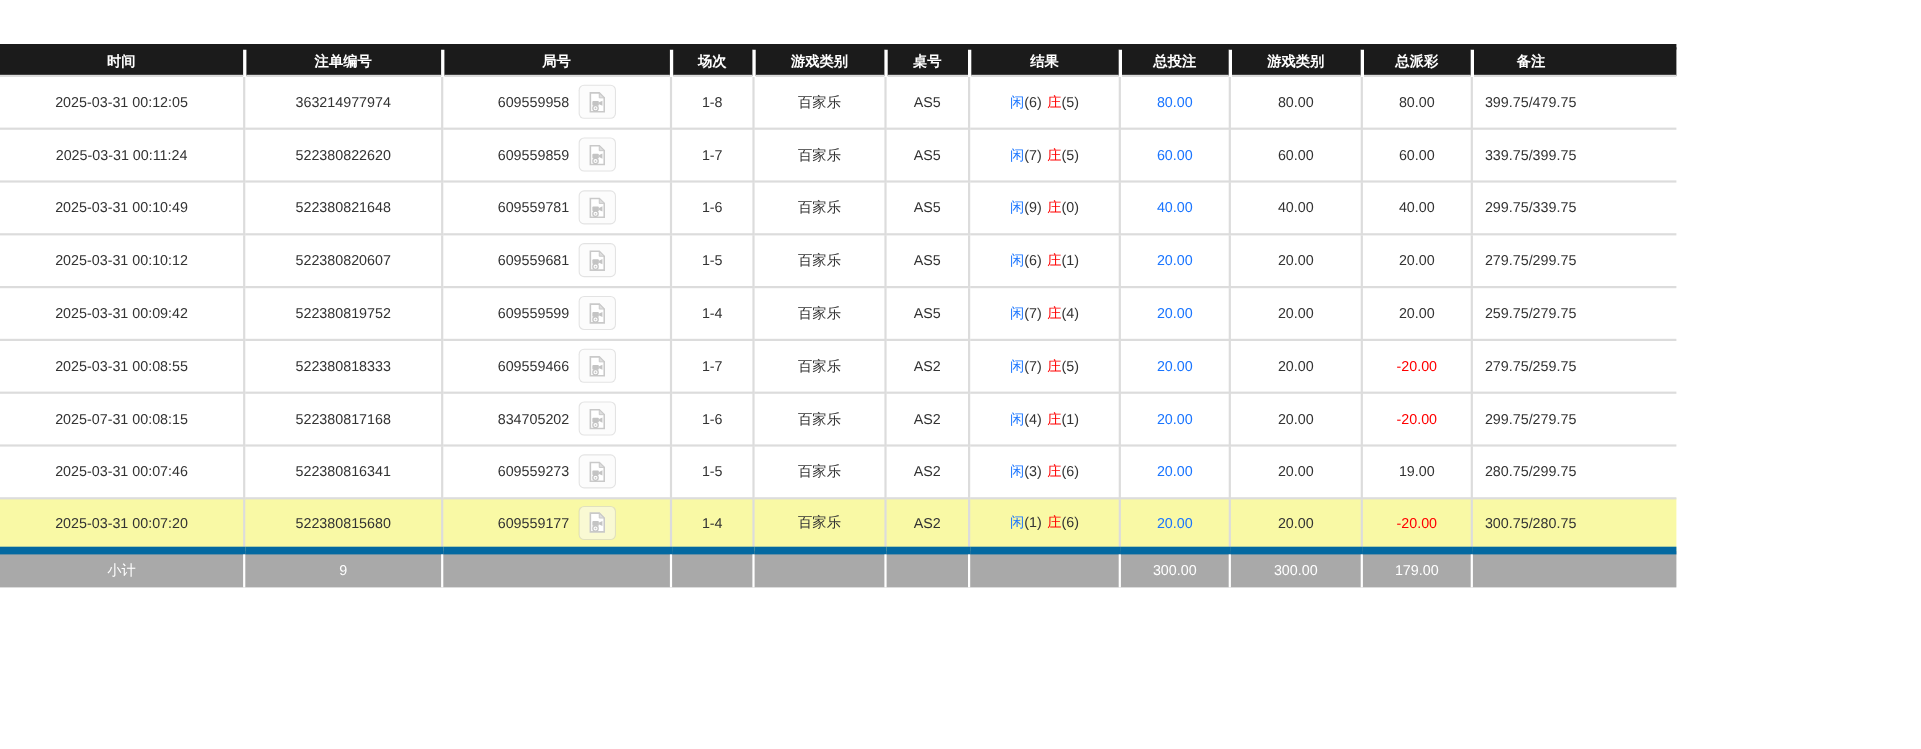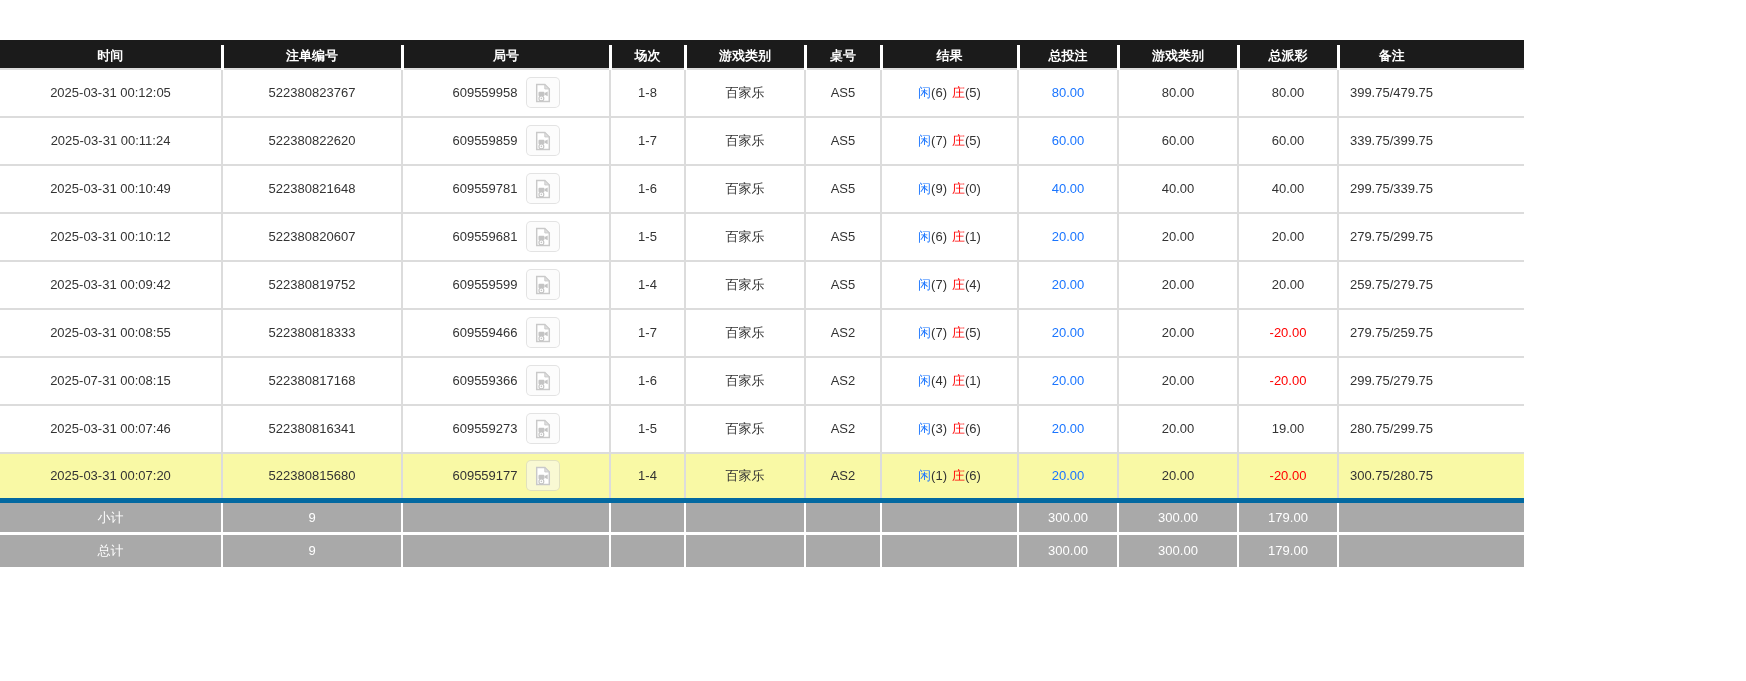--- a/index.html
+++ b/index.html
@@ -81,21 +81,21 @@
     color: #ffffff;
     font-size: 13px;
     height: 33px;
     text-align: center;
     vertical-align: middle;
     border: 2px solid #ffffff;
     padding: 0;
   }
   tfoot td:first-child { border-left: none; }
   tfoot td:last-child { border-right: none; }
-  tfoot tr:first-child td { border-top: 5px solid #0369a1; }
+  tfoot tr:first-child td { border-top: 7px solid #0369a1; }
   tfoot tr.total-row td { border-top: 3px solid #ffffff; }
   tfoot tr:last-child td { border-bottom: none; }
 </style>
 </head>
 <body>
 
 <table class="records">
   <colgroup>
     <col style="width:222px">
       <col style="width:180px">
@@ -120,21 +120,21 @@
       <th class="col-result">结果</th>
       <th class="col-totalbet">总投注</th>
       <th class="col-validbet">游戏类别</th>
       <th class="col-payout">总派彩</th>
       <th class="col-remark">备注</th>
     </tr>
   </thead>
   <tbody>
       <tr class="data-row">
     <td class="col-time">2025-03-31 00:12:05</td>
-    <td class="col-betid">522380823767</td>
+    <td class="col-betid">363214977974</td>
     <td class="col-round">
       <span class="round-wrap">
         <span>609559958</span>
         <button class="video-btn" type="button">
           <svg class="video-icon" width="18" height="20" viewBox="0 0 20 22">
             <path d="M3 1.5 H12 L17 6.5 V20.5 H3 Z" fill="#ffffff" stroke="#c9c9c9" stroke-width="1.6"></path>
             <path d="M12 1.5 L17 6.5 H12 Z" fill="#dedede" stroke="#c9c9c9" stroke-width="1"></path>
             <rect x="5" y="9.6" width="6.6" height="4.8" rx="1" fill="#c4c4c4"></rect>
             <path d="M11.8 11 L15.2 9.4 V14.6 L11.8 13 Z" fill="#c4c4c4"></path>
             <circle cx="8.2" cy="17" r="2.7" fill="none" stroke="#c4c4c4" stroke-width="1.3"></circle>
@@ -285,21 +285,21 @@
     <td class="col-totalbet">20.00</td>
     <td class="col-validbet">20.00</td>
     <td class="col-payout negative">-20.00</td>
     <td class="col-remark">279.75/259.75</td>
   </tr>
       <tr class="data-row">
     <td class="col-time">2025-07-31 00:08:15</td>
     <td class="col-betid">522380817168</td>
     <td class="col-round">
       <span class="round-wrap">
-        <span>609559366</span>
+        <span>834705202</span>
         <button class="video-btn" type="button">
           <svg class="video-icon" width="18" height="20" viewBox="0 0 20 22">
             <path d="M3 1.5 H12 L17 6.5 V20.5 H3 Z" fill="#ffffff" stroke="#c9c9c9" stroke-width="1.6"></path>
             <path d="M12 1.5 L17 6.5 H12 Z" fill="#dedede" stroke="#c9c9c9" stroke-width="1"></path>
             <rect x="5" y="9.6" width="6.6" height="4.8" rx="1" fill="#c4c4c4"></rect>
             <path d="M11.8 11 L15.2 9.4 V14.6 L11.8 13 Z" fill="#c4c4c4"></path>
             <circle cx="8.2" cy="17" r="2.7" fill="none" stroke="#c4c4c4" stroke-width="1.3"></circle>
             <circle cx="8.2" cy="17" r="0.9" fill="#c4c4c4"></circle>
           </svg>
         </button>
@@ -376,27 +376,14 @@
       <td></td>
       <td></td>
       <td></td>
       <td></td>
       <td></td>
       <td>300.00</td>
       <td>300.00</td>
       <td>179.00</td>
       <td></td>
     </tr>
-    <tr class="footer-row total-row">
-      <td>总计</td>
-      <td>9</td>
-      <td></td>
-      <td></td>
-      <td></td>
-      <td></td>
-      <td></td>
-      <td>300.00</td>
-      <td>300.00</td>
-      <td>179.00</td>
-      <td></td>
-    </tr>
   </tfoot>
 </table>
 
 </body></html>

